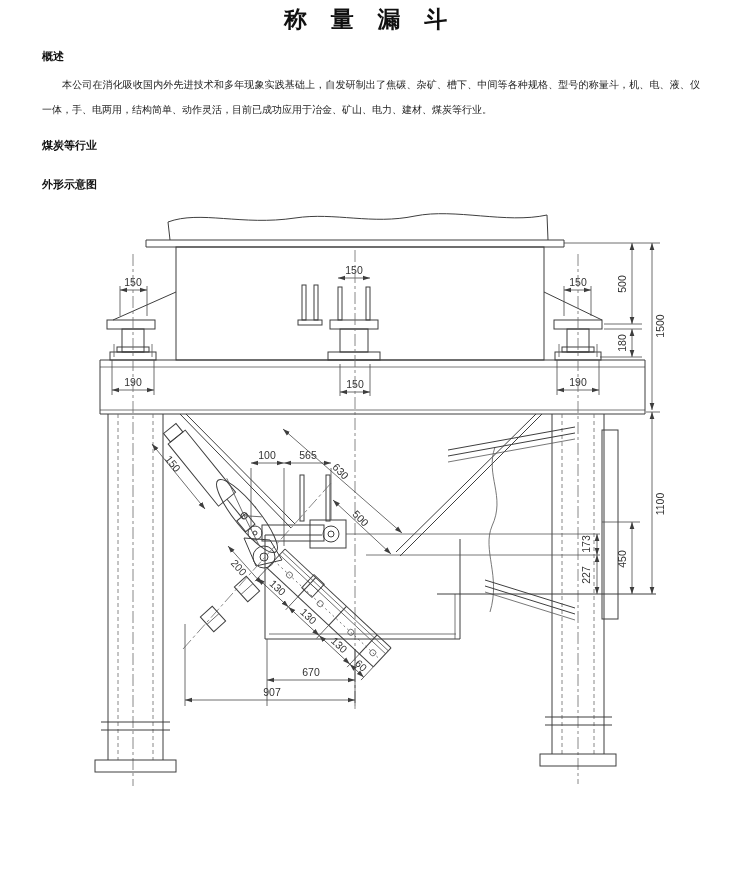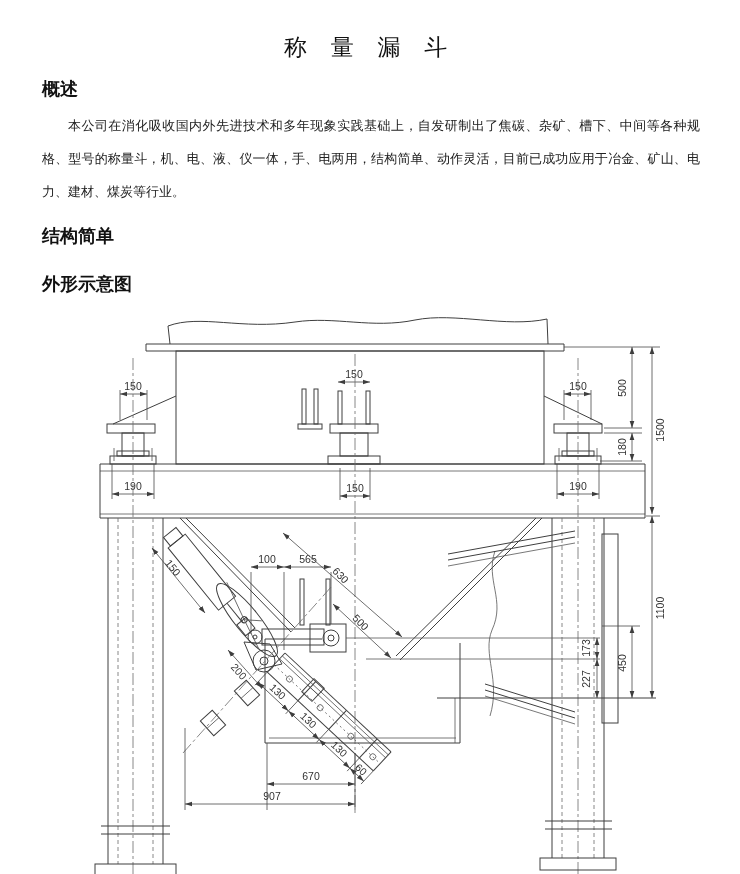--- a/index.html
+++ b/index.html
@@ -3,32 +3,32 @@
 <meta charset="utf-8">
 <style>
   html,body{margin:0;padding:0;background:#fff;}
   body{
     width:740px;height:874px;overflow:hidden;
     font-family:"Liberation Serif","DejaVu Serif",serif;
     color:#1a1a1a;position:relative;
   }
   .page{width:740px;height:874px;}
   h1.title{
-    margin:32px 0 14px 0;text-align:center;
-    font-size:23px;font-weight:normal;letter-spacing:9px;color:#111;
+    margin:4px 0 14px 0;text-align:center;
+    font-size:23px;font-weight:bold;letter-spacing:9px;color:#111;
   }
   .sec-h{
-    margin:0 0 0 42px;font-size:18px;font-weight:bold;color:#111;
+    margin:0 0 0 42px;font-size:11px;font-weight:bold;color:#111;
     font-family:"Liberation Sans","DejaVu Sans",sans-serif;
   }
   .sec-h.h1x{margin-top:6px;}
   .sec-h.h2x{margin-top:16px;}
   .sec-h.h3x{margin-top:24px;}
   p.body-text{
-    margin:8px 40px 10px 42px;font-size:13px;line-height:33px;
+    margin:8px 40px 10px 42px;font-size:10px;line-height:25px;
     text-align:justify;text-indent:2em;color:#222;
   }
   svg.diagram{display:block;margin-top:2px;}
   
   .ln{stroke:#3f3f3f;stroke-width:1;fill:none;}
   .thin{stroke:#565656;stroke-width:.8;fill:none;}
   .hid{stroke:#6a6a6a;stroke-width:.8;fill:none;stroke-dasharray:4 3;}
   .cl{stroke:#6a6a6a;stroke-width:.8;fill:none;stroke-dasharray:12 3 3 3;}
   .dim{stroke:#4a4a4a;stroke-width:.8;fill:none;}
   .dot{stroke:#4a4a4a;stroke-width:.7;fill:none;stroke-dasharray:2 3;}
@@ -40,21 +40,21 @@
 </head>
 <body>
 
 <div class="page">
 
   <h1 class="title">称 量 漏 斗</h1>
 
   <div class="sec-h h1x">概述</div>
   <p class="body-text">本公司在消化吸收国内外先进技术和多年现象实践基础上，自发研制出了焦碳、杂矿、槽下、中间等各种规格、型号的称量斗，机、电、液、仪一体，手、电两用，结构简单、动作灵活，目前已成功应用于冶金、矿山、电力、建材、煤炭等行业。</p>
 
-  <div class="sec-h h2x">结构简单</div>
+  <div class="sec-h h2x">煤炭等行业</div>
 
   <div class="sec-h h3x">外形示意图</div>
 
   <svg class="diagram" width="740" height="600" viewBox="0 0 740 600" xmlns="http://www.w3.org/2000/svg">
     <defs>
       <marker id="ae" markerWidth="10" markerHeight="8" refX="9" refY="4" orient="auto-start-reverse">
         <path d="M0,1 L9,4 L0,7 Z" fill="#3d3d3d"></path>
       </marker>
     </defs>
 

